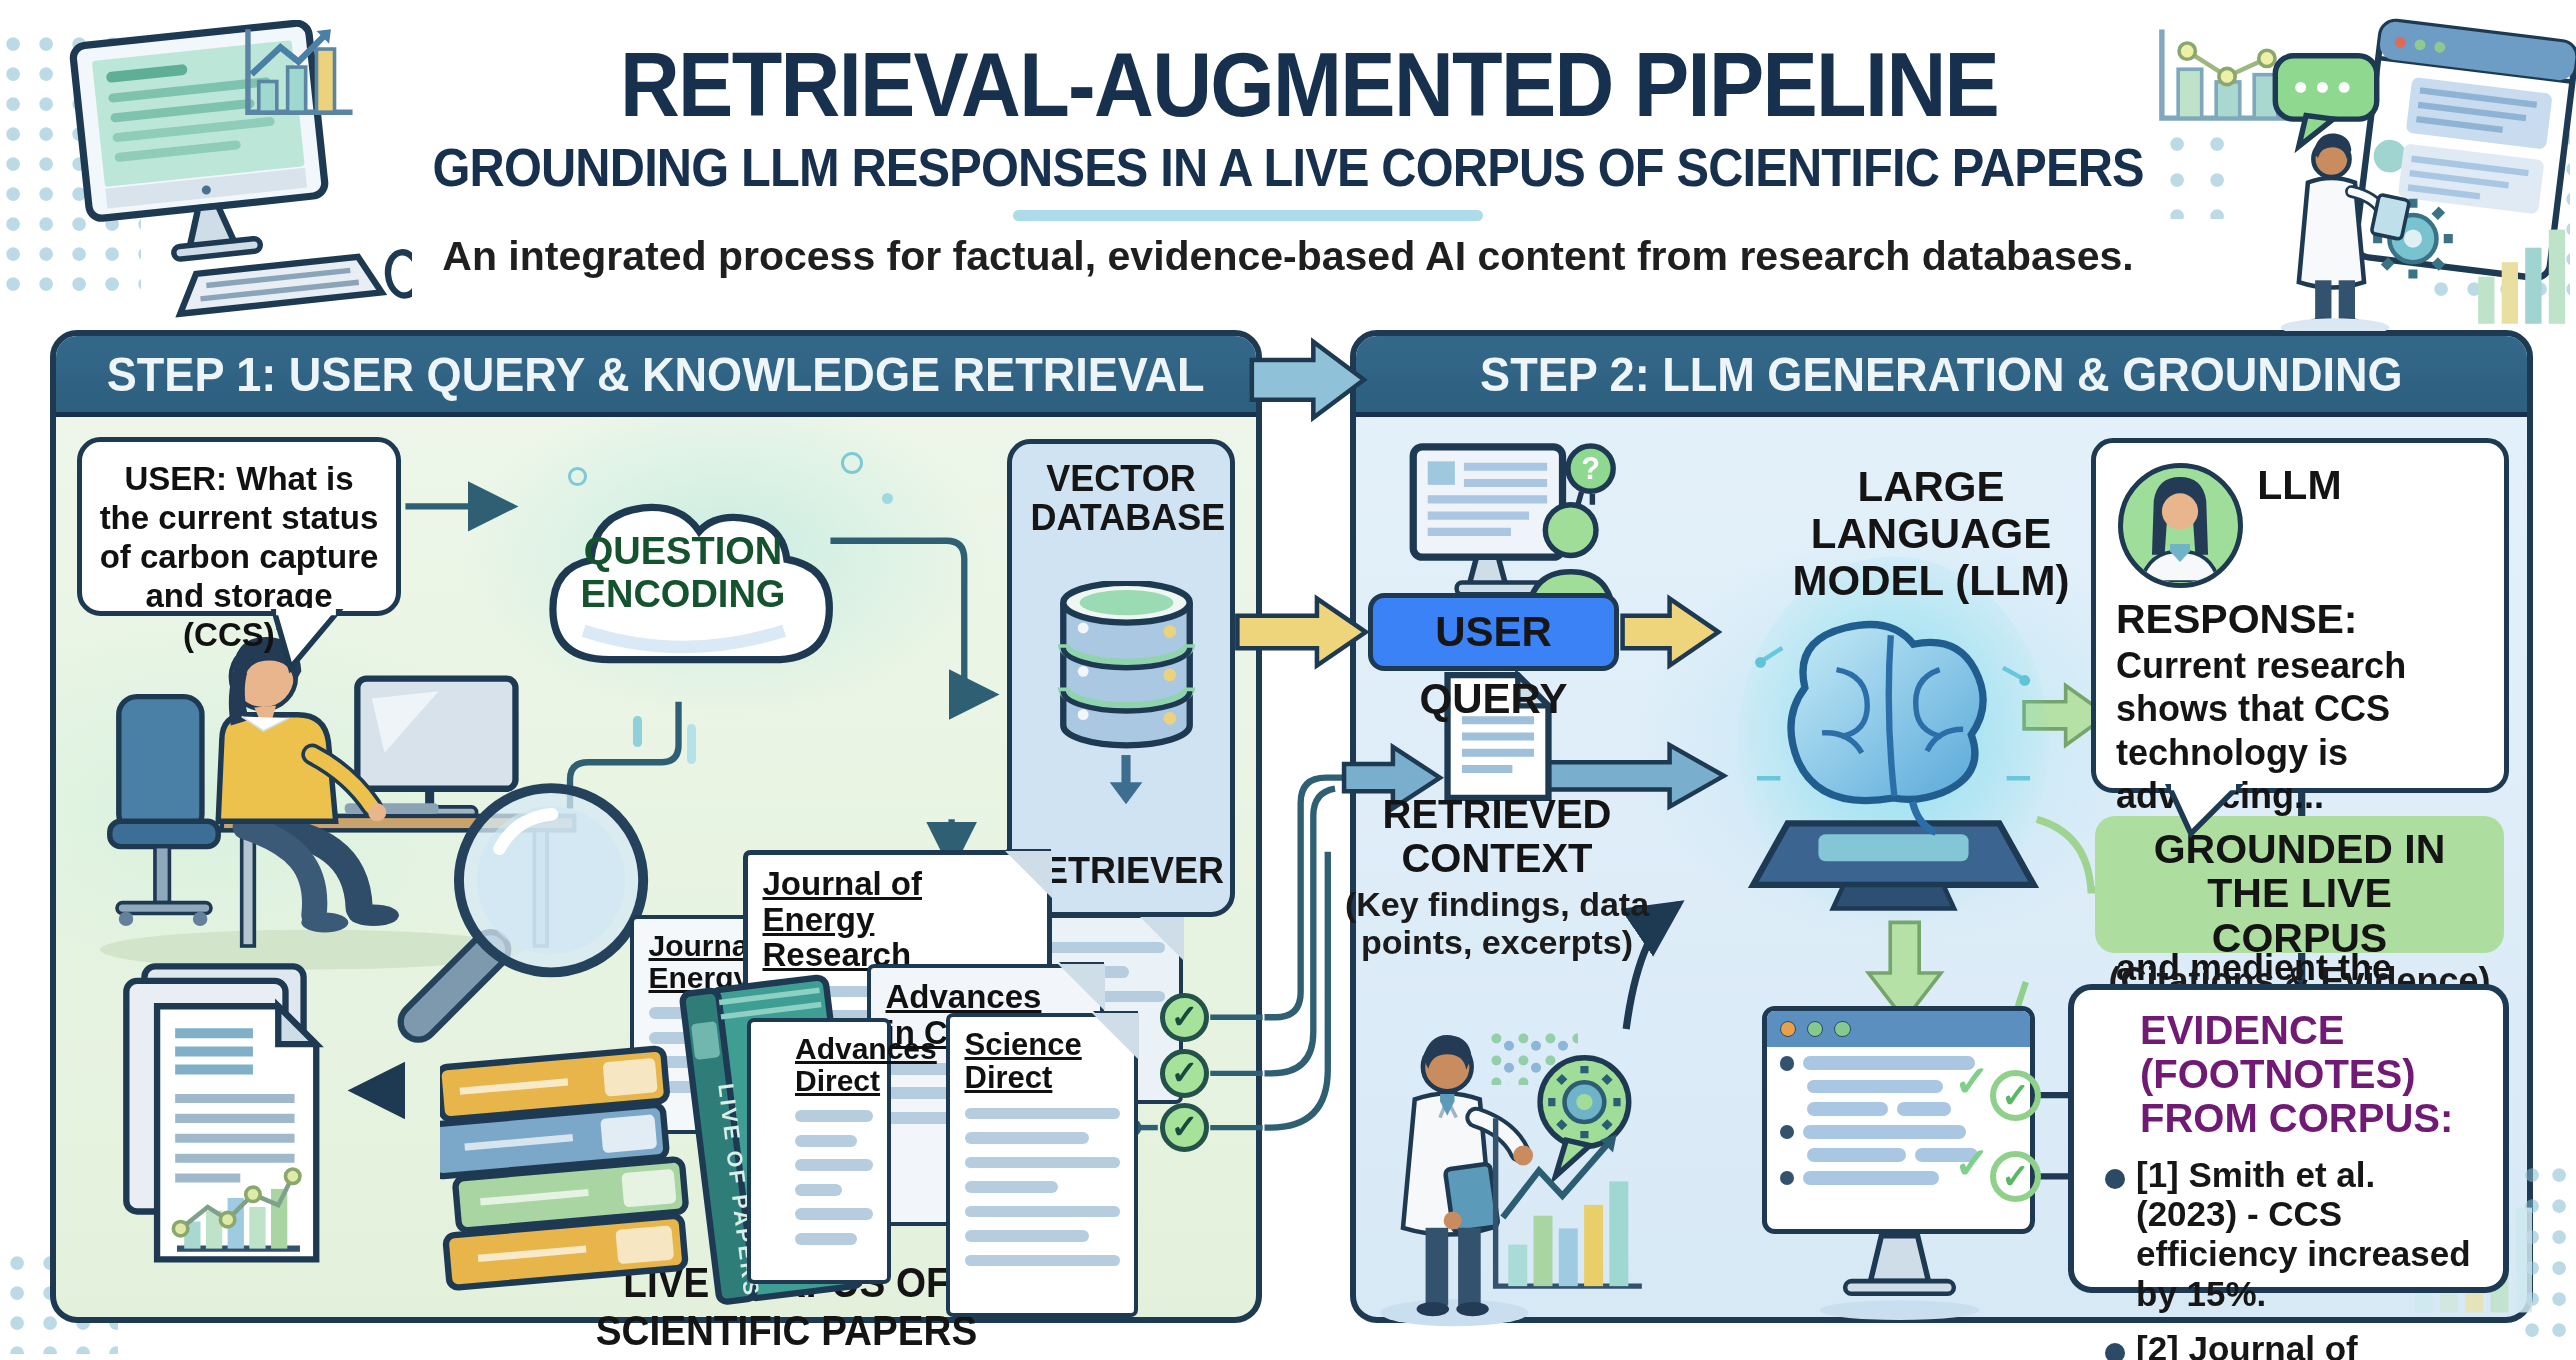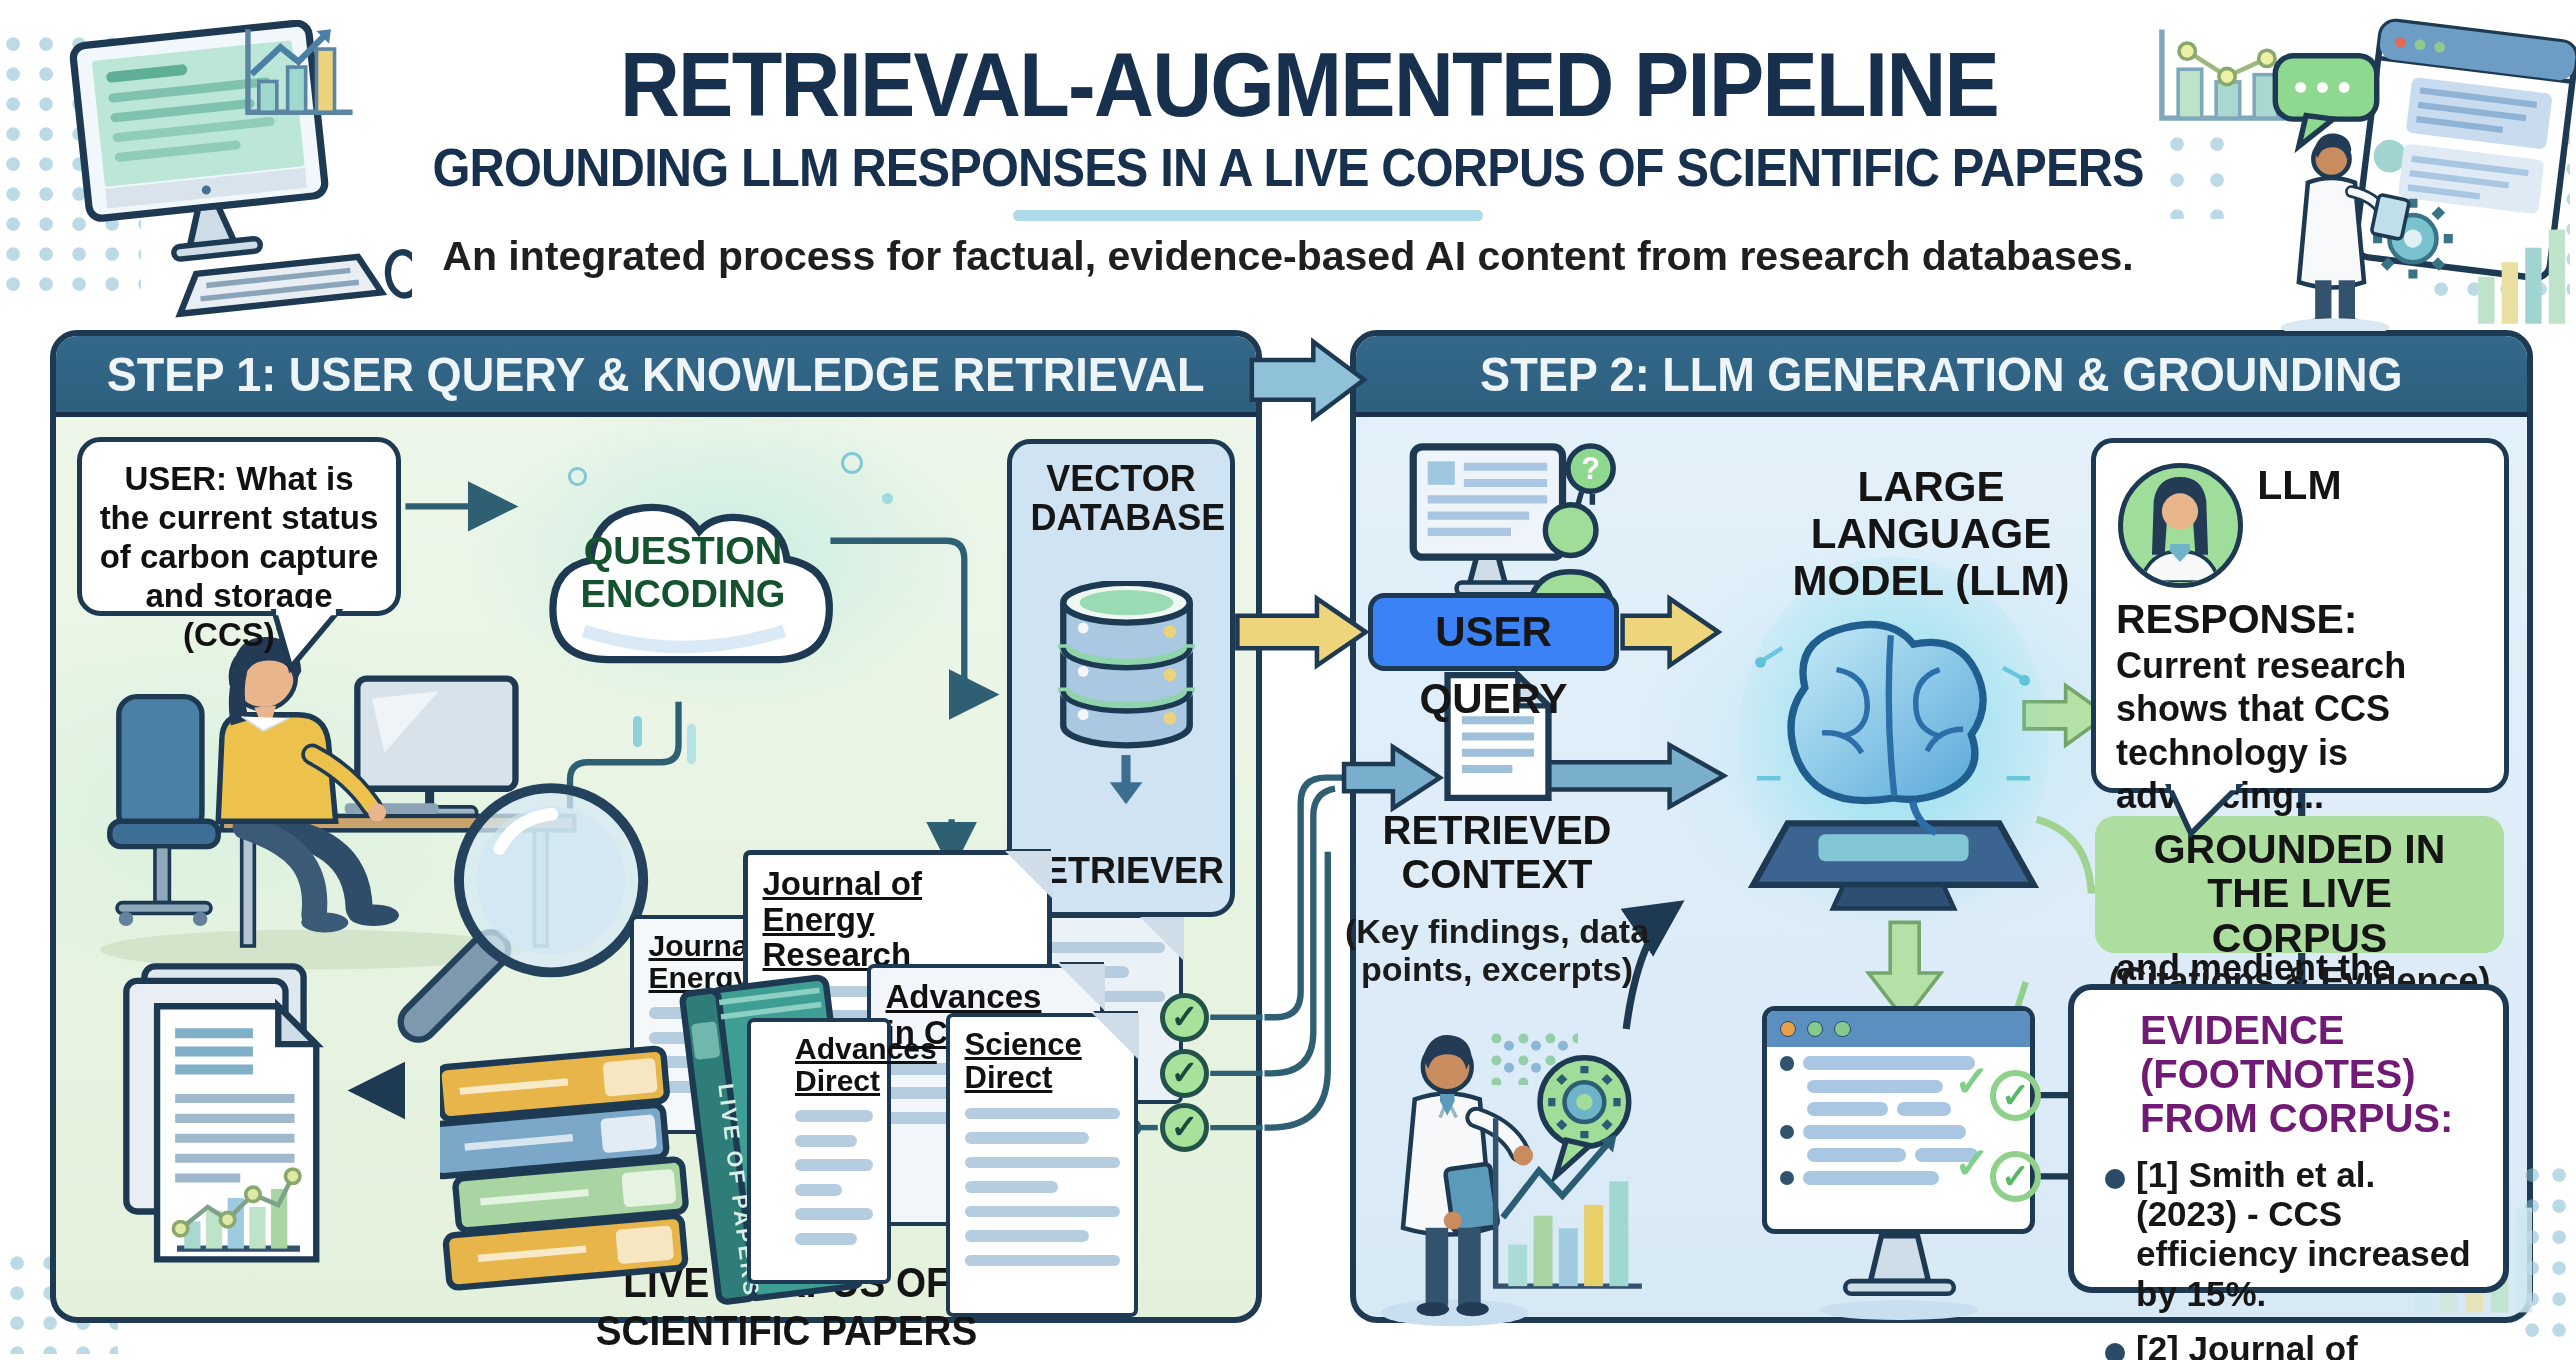--- a/index.html
+++ b/index.html
@@ -471,21 +471,21 @@
     <circle cx="28" cy="122" r="6" fill="#5fc4d8"></circle>
       <circle cx="320" cy="142" r="6" fill="#5fc4d8"></circle>
   </svg>
 
   <svg class="abs" style="left:1440px;top:668px;width:116px;height:137px;z-index:6;" viewBox="0 0 128 152">
     <path d="M8 8 H86 L120 42 V144 H8 Z" fill="#ffffff" stroke="#1d3a52" stroke-width="7"></path>
     <path d="M86 8 V42 H120 Z" fill="#cfdde9" stroke="#1d3a52" stroke-width="6"></path>
     <path d="M24 58 h80 M24 76 h80 M24 94 h80 M24 112 h56" stroke="#9fc0da" stroke-width="9"></path>
   </svg>
   <div class="abs ret-text">
-    <div class="t" style="margin:16px auto;width:271px;">RETRIEVED CONTEXT</div>
+    <div class="t" style="margin:0 auto;width:271px;">RETRIEVED CONTEXT</div>
     <div class="s">(Key findings, data points, excerpts)</div>
   </div>
 
   <div class="abs bubble resp-box">
     <div class="avatar">
       <svg viewBox="0 0 126 126" style="width:114px;height:114px;">
         <path d="M34 36 q4 -26 29 -26 q25 0 29 26 l2 60 h-14 l-3 -44 q-14 10 -28 0 l-3 44 h-14 z" fill="#243b55"></path>
         <circle cx="63" cy="48" r="20" fill="#e9b58c"></circle>
         <path d="M20 126 q8 -34 43 -34 q35 0 43 34 z" fill="#f6f8f9" stroke="#1d3a52" stroke-width="4"></path>
         <path d="M52 92 l11 12 11 -12 v-8 h-22 z" fill="#6fb3c9"></path>

